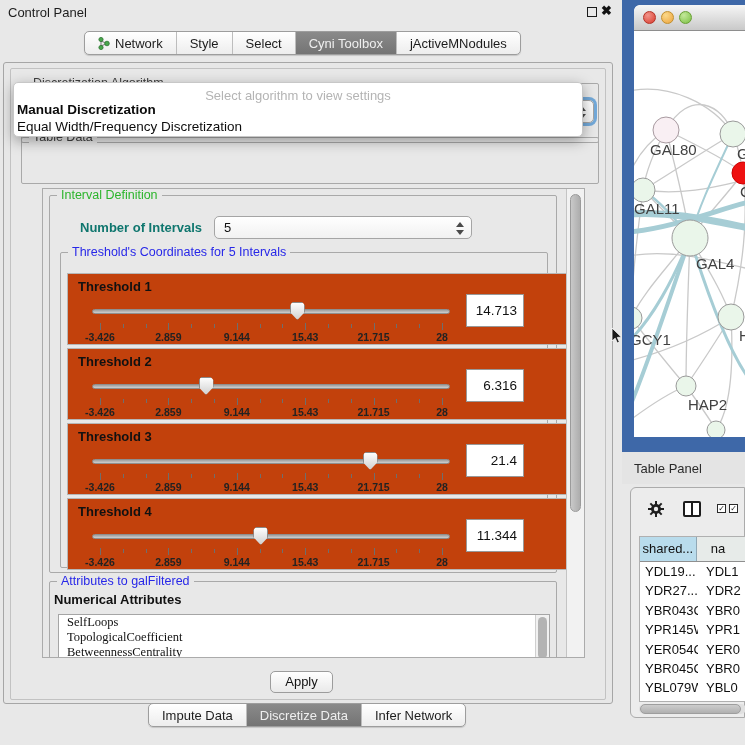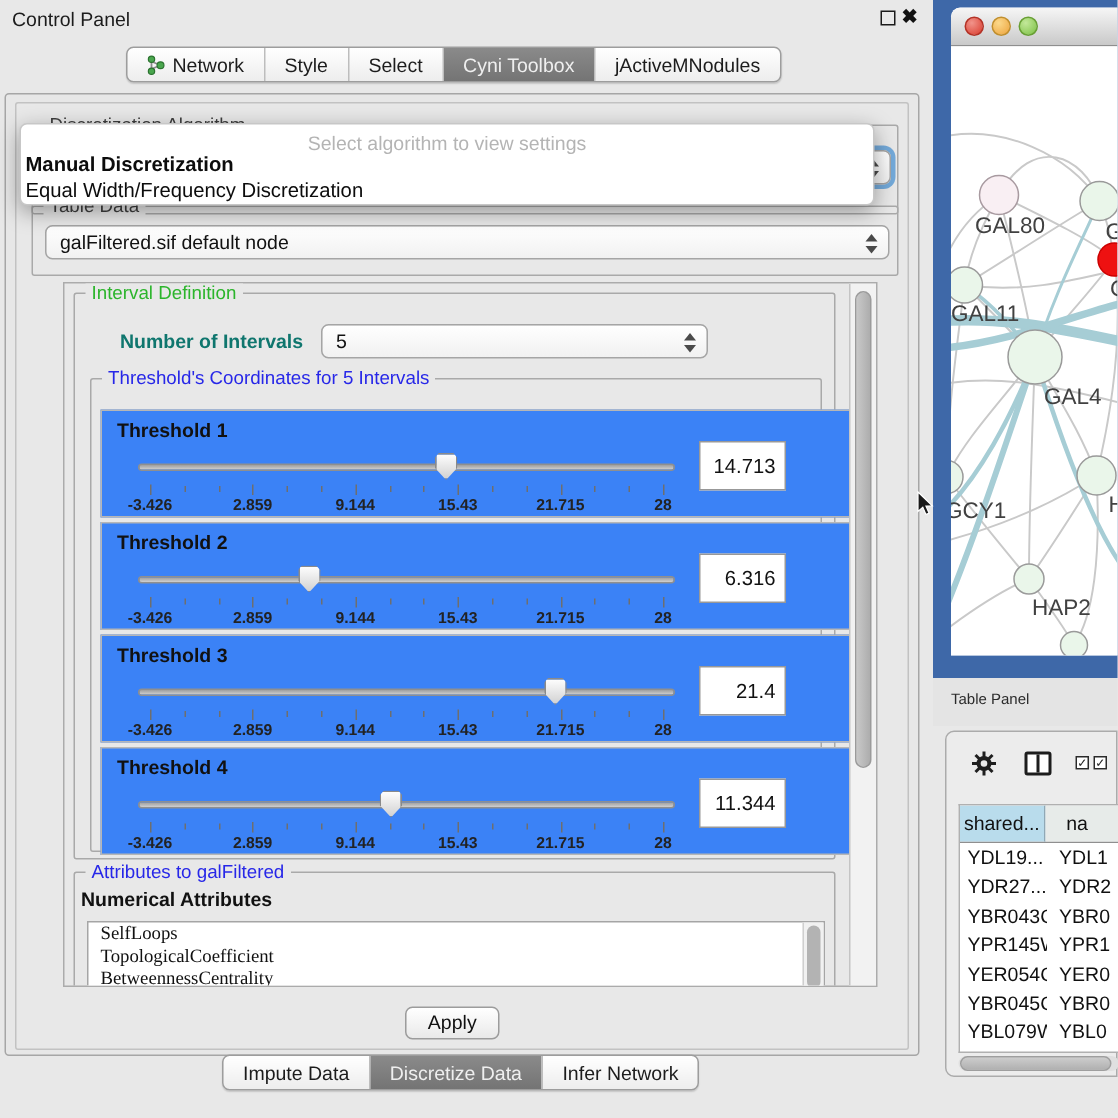--- a/index.html
+++ b/index.html
@@ -54,21 +54,21 @@
   
   #scrollpane { position:absolute; left:42px; top:188px; width:543px; height:470px;
     border:1px solid #ababab; background:#e8e8e8; overflow:hidden; }
   #scroll-content { position:absolute; left:0; top:0; width:524px; height:470px; }
   #vscroll { position:absolute; right:0; top:0; width:18px; height:470px; background:#f2f2f2; border-left:1px solid #c4c4c4; }
   #vscroll .thumb { position:absolute; left:3px; top:5px; width:11px; height:318px; border-radius:6px;
     background:linear-gradient(90deg,#c9c9c9,#adadad); border:1px solid #9b9b9b; }
 
   
   .threshold-panel { position:absolute; left:6px; width:535px; height:72px;
-    border:1px solid #b6b6b6; background:#3b82f6; }
+    border:1px solid #b6b6b6; background:#c2410c; }
   .th-label { position:absolute; left:10px; top:5px; font-size:13px; font-weight:bold; color:#111; }
   .slider { position:absolute; left:24px; top:28px; width:358px; height:40px; }
   .rail { position:absolute; left:0; top:7px; width:100%; height:5px; border-radius:3px;
     background:linear-gradient(#9f9f9f,#cfcfcf); border:1px solid #8f8f8f; }
   .thumb-sl { position:absolute; top:0px; width:15px; height:18px;
     background:linear-gradient(#fdfdfd,#d2d2d2); border:1px solid #8a8a8a;
     clip-path:polygon(18% 0,82% 0,100% 18%,100% 55%,50% 100%,0 55%,0 18%); }
   .tick { position:absolute; width:1px; background:#6e6e6e; }
   .tick.minor { top:22px; height:4px; }
   .tick.major { top:21px; height:7px; }
@@ -91,21 +91,21 @@
   #net-window { position:absolute; left:12px; top:5px; width:111px; height:432px; background:#ffffff; border-radius:6px 0 0 0; overflow:hidden; }
   #net-titlebar { position:absolute; left:0; top:0; width:100%; height:26px;
     background:linear-gradient(#f6f6f6,#c9c9c9); border-bottom:1px solid #8e8e8e; border-radius:6px 0 0 0; }
   .light { position:absolute; top:6px; width:13px; height:13px; border-radius:50%; }
   #light-red   { left:9px;  background:radial-gradient(circle at 35% 30%,#f1948b,#d93a2c); border:1px solid #b33226; }
   #light-yellow{ left:27px; background:radial-gradient(circle at 35% 30%,#fbd98b,#eda33c); border:1px solid #c08f2e; }
   #light-green { left:45px; background:radial-gradient(circle at 35% 30%,#c3e89a,#7bc043); border:1px solid #689f34; }
   #net-canvas { position:absolute; left:0; top:26px; width:111px; height:406px; background:#ffffff; }
 
   #table-strip { position:absolute; left:622px; top:452px; width:123px; height:32px; background:#e4e4e4; }
-  #table-strip-title { position:absolute; left:12px; top:9px; font-size:10px; color:#2b2b2b; }
+  #table-strip-title { position:absolute; left:12px; top:9px; font-size:13px; color:#2b2b2b; }
 
   #table-window { position:absolute; left:630px; top:487px; width:115px; height:231px;
     background:#ececec; border:1px solid #ababab; border-radius:6px 0 0 6px; }
   #tp-toolbar { position:absolute; left:0; top:0; width:100%; height:44px; }
   #gear-icon { position:absolute; left:16px; top:12px; }
   #split-icon { position:absolute; left:52px; top:13px; width:18px; height:16px; border:2px solid #1d1d1d; border-radius:2px; background:#fff; }
   #split-icon::after { content:""; position:absolute; left:6px; top:0; width:2px; height:12px; background:#1d1d1d; }
   .cbx { position:absolute; top:16px; width:9px; height:9px; border:1.4px solid #2a2a2a; background:#fff; font-size:8px; line-height:7px; text-align:center; color:#222; }
   #cbx1 { left:86px; } #cbx2 { left:98px; }
 
@@ -167,27 +167,20 @@
     </div>
     <div class="combo focusring" style="left:25px; top:37px; width:565px;">
       <div class="spin">
           <div class="up"></div>
           <div class="dn"></div>
         </div>
     </div>
 
     <div class="groupbox" style="left:17px; top:74px; width:578px; height:47px;">
       <span class="group-title">Table Data</span>
-      <div class="combo" style="left:8px; top:12px; width:563px;">
-        <span>galFiltered.sif default node</span>
-        <div class="spin">
-            <div class="up"></div>
-            <div class="dn"></div>
-          </div>
-      </div>
     </div>
   </div>
 
   <div id="algo-popup">
     <div id="popup-hint">Select algorithm to view settings</div>
   <div class="popup-item sel" style="top: 19px;">Manual Discretization</div>
       <div class="popup-item" style="top: 36px;">Equal Width/Frequency Discretization</div>
     </div>
 
   <div id="scrollpane">

